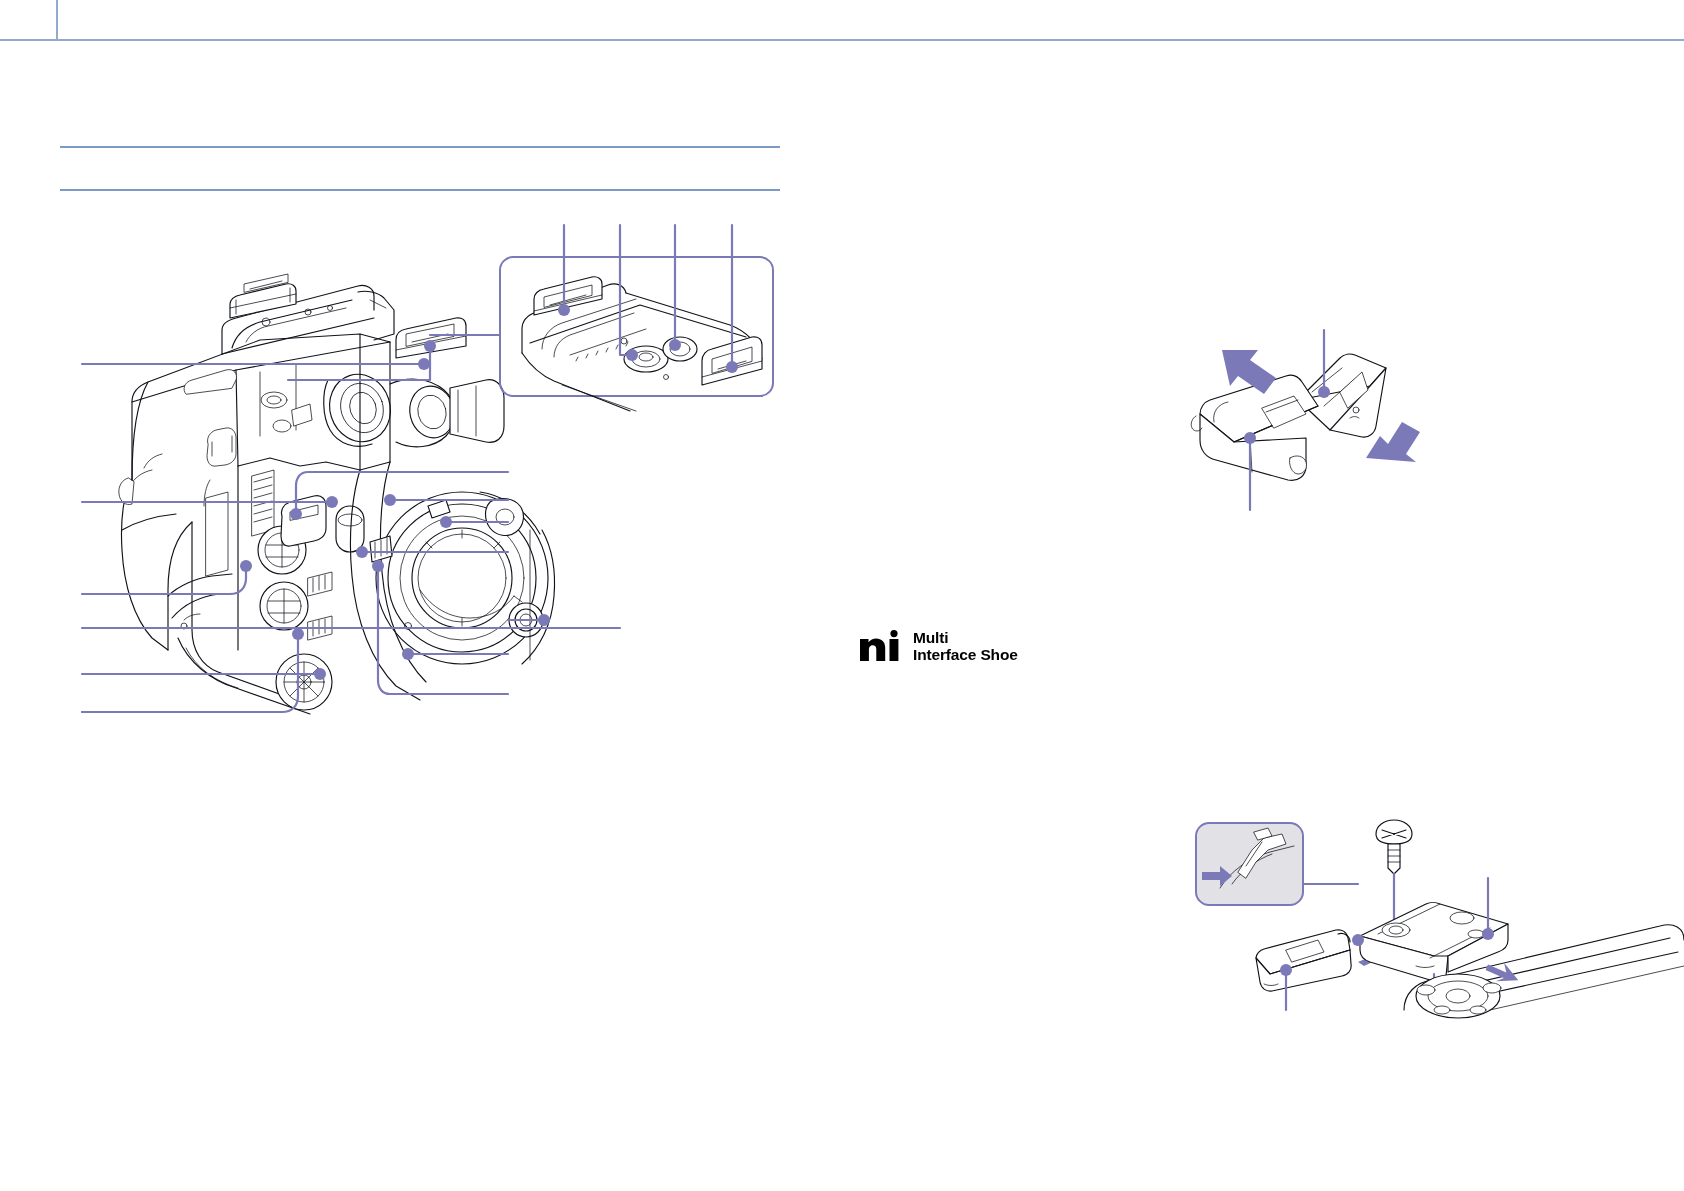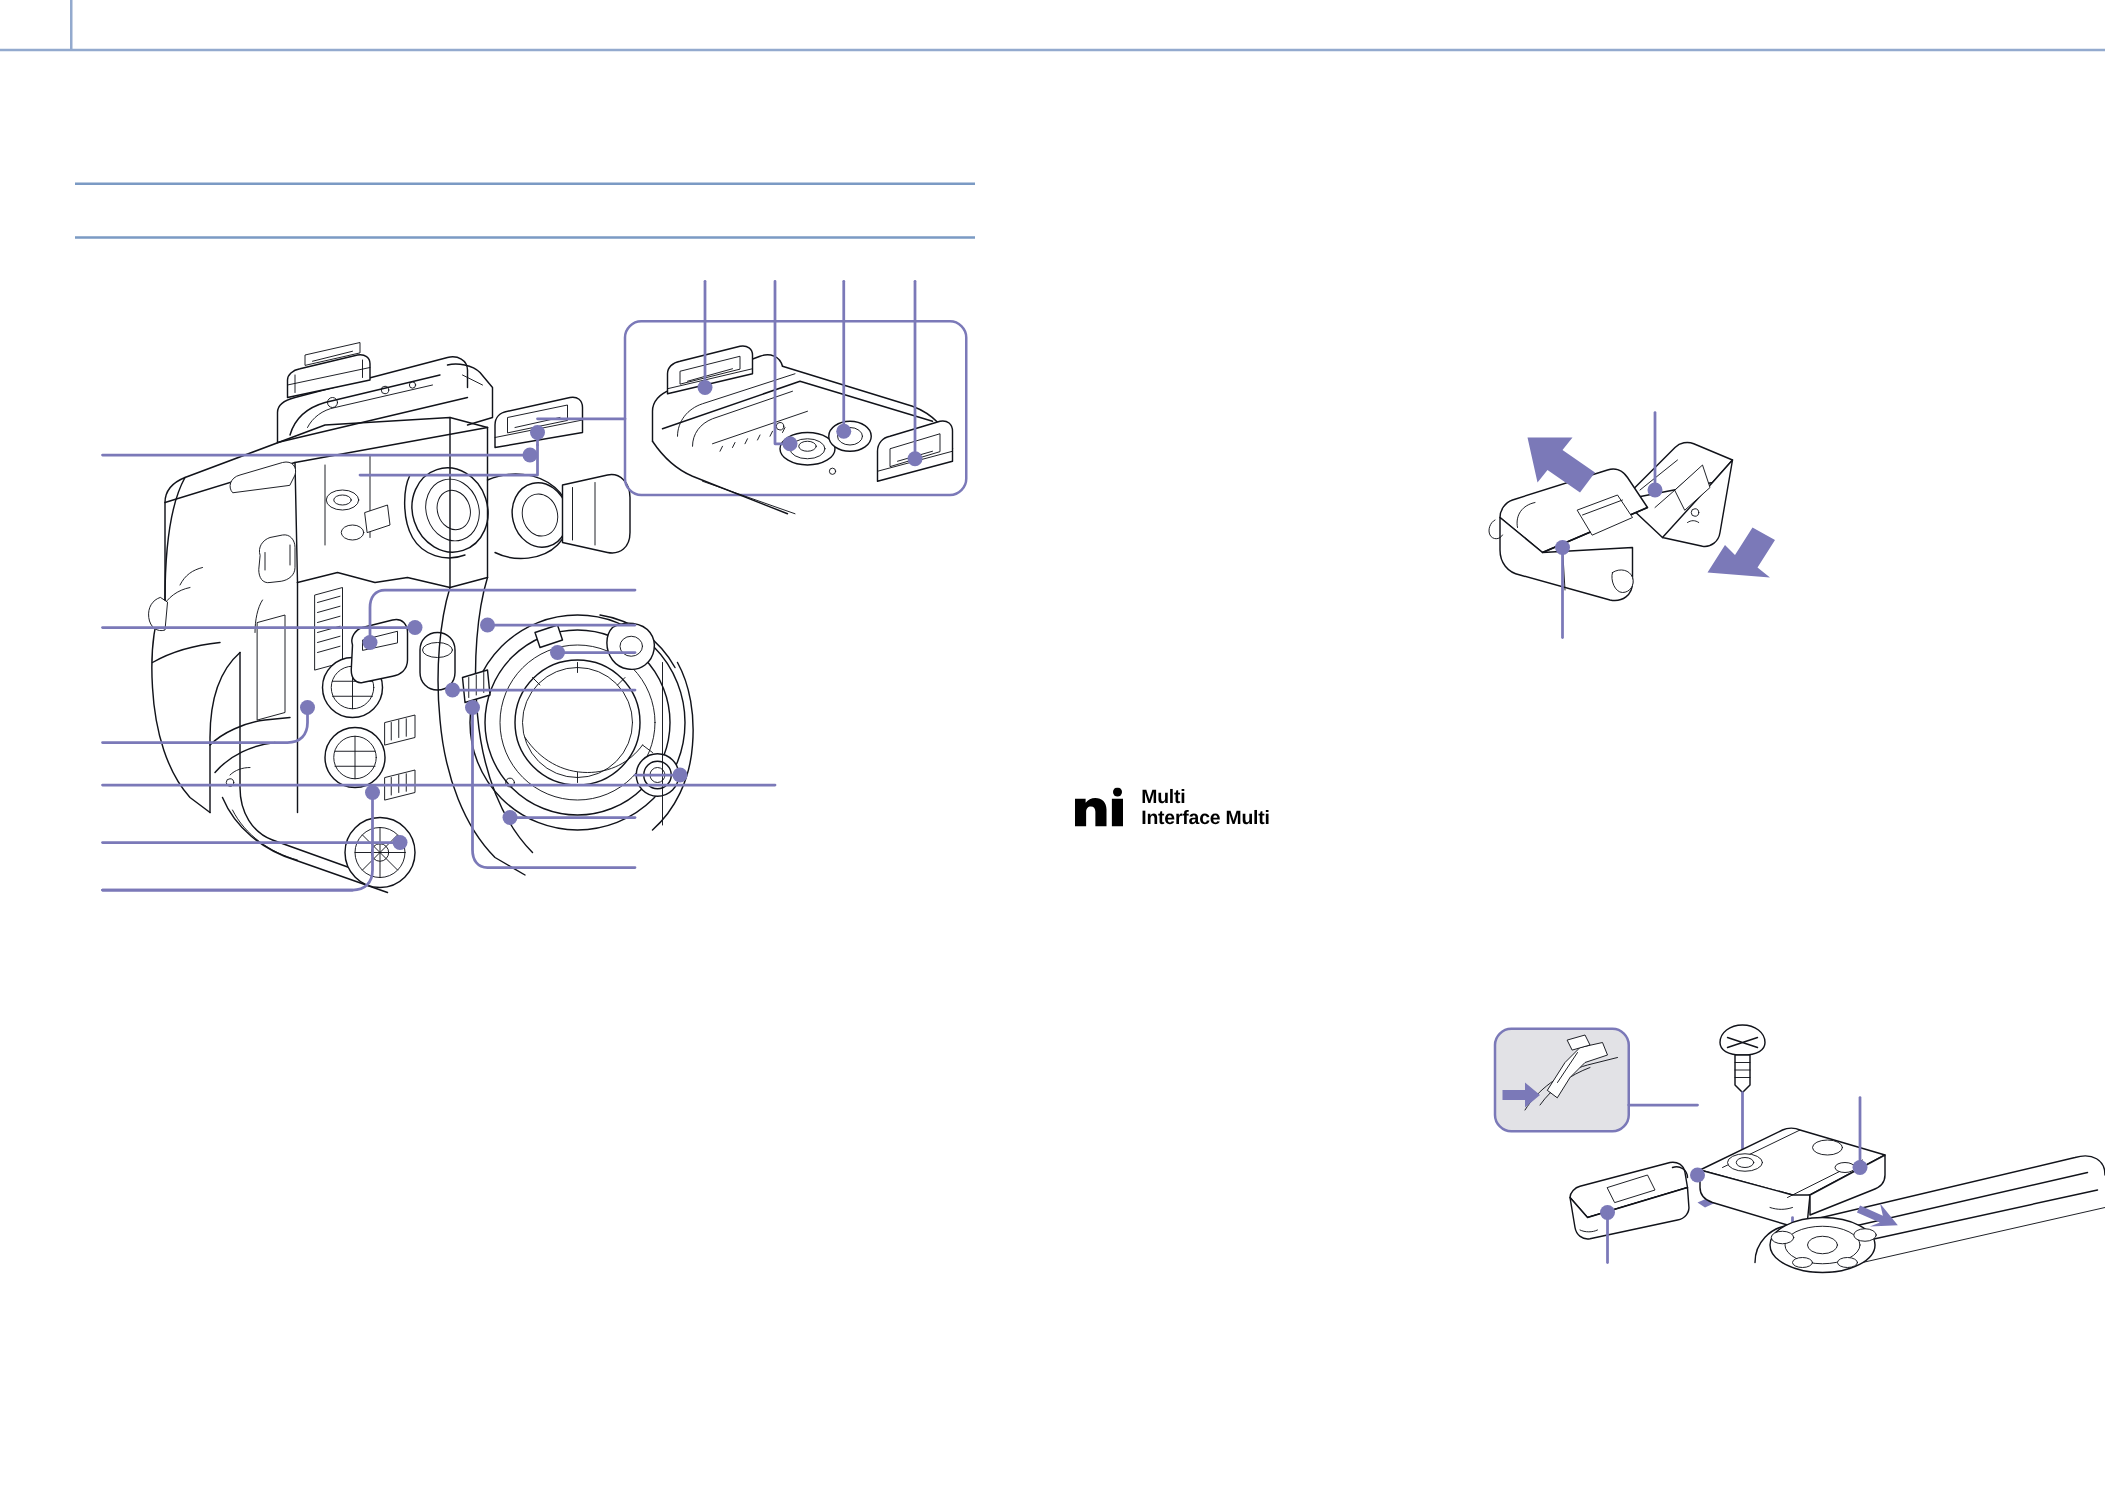--- a/index.html
+++ b/index.html
@@ -392,21 +392,21 @@
     <svg class="mark" width="44" height="32" viewBox="0 0 44 32">
 
       <path fill="#000" d="M0,31 L0,9 L8.5,9 L8.5,12.2 C10.4,9.7 13.0,8.4 16.2,8.4 C21.6,8.4 25.2,11.9 25.2,17.6 L25.2,31 L16.3,31 L16.3,19.3 C16.3,16.6 14.9,15.2 12.7,15.2 C10.4,15.2 8.9,16.8 8.9,19.6 L8.9,31 Z"></path>
 
       <rect fill="#000" x="29.5" y="9" width="8.9" height="22"></rect>
 
       <circle fill="#000" cx="34" cy="3.6" r="3.6"></circle>
     </svg>
     <div class="words">
       <div>Multi</div>
-      <div>Interface Multi</div>
+      <div>Interface Shoe</div>
     </div>
   </div>
 
   <div class="art" style="left:1190px; top:330px;">
   <svg width="260" height="180" viewBox="0 0 260 180">
 
     <g>
       <path class="fw" d="M108,70 L150,28 C154,24 160,23 165,25 L196,38 L180,56 Z"></path>
       <path class="fw" d="M180,56 L196,38 L186,96 C185,103 179,108 172,107 L140,100 Z"></path>
       <path class="ln" d="M108,70 L140,100"></path>

